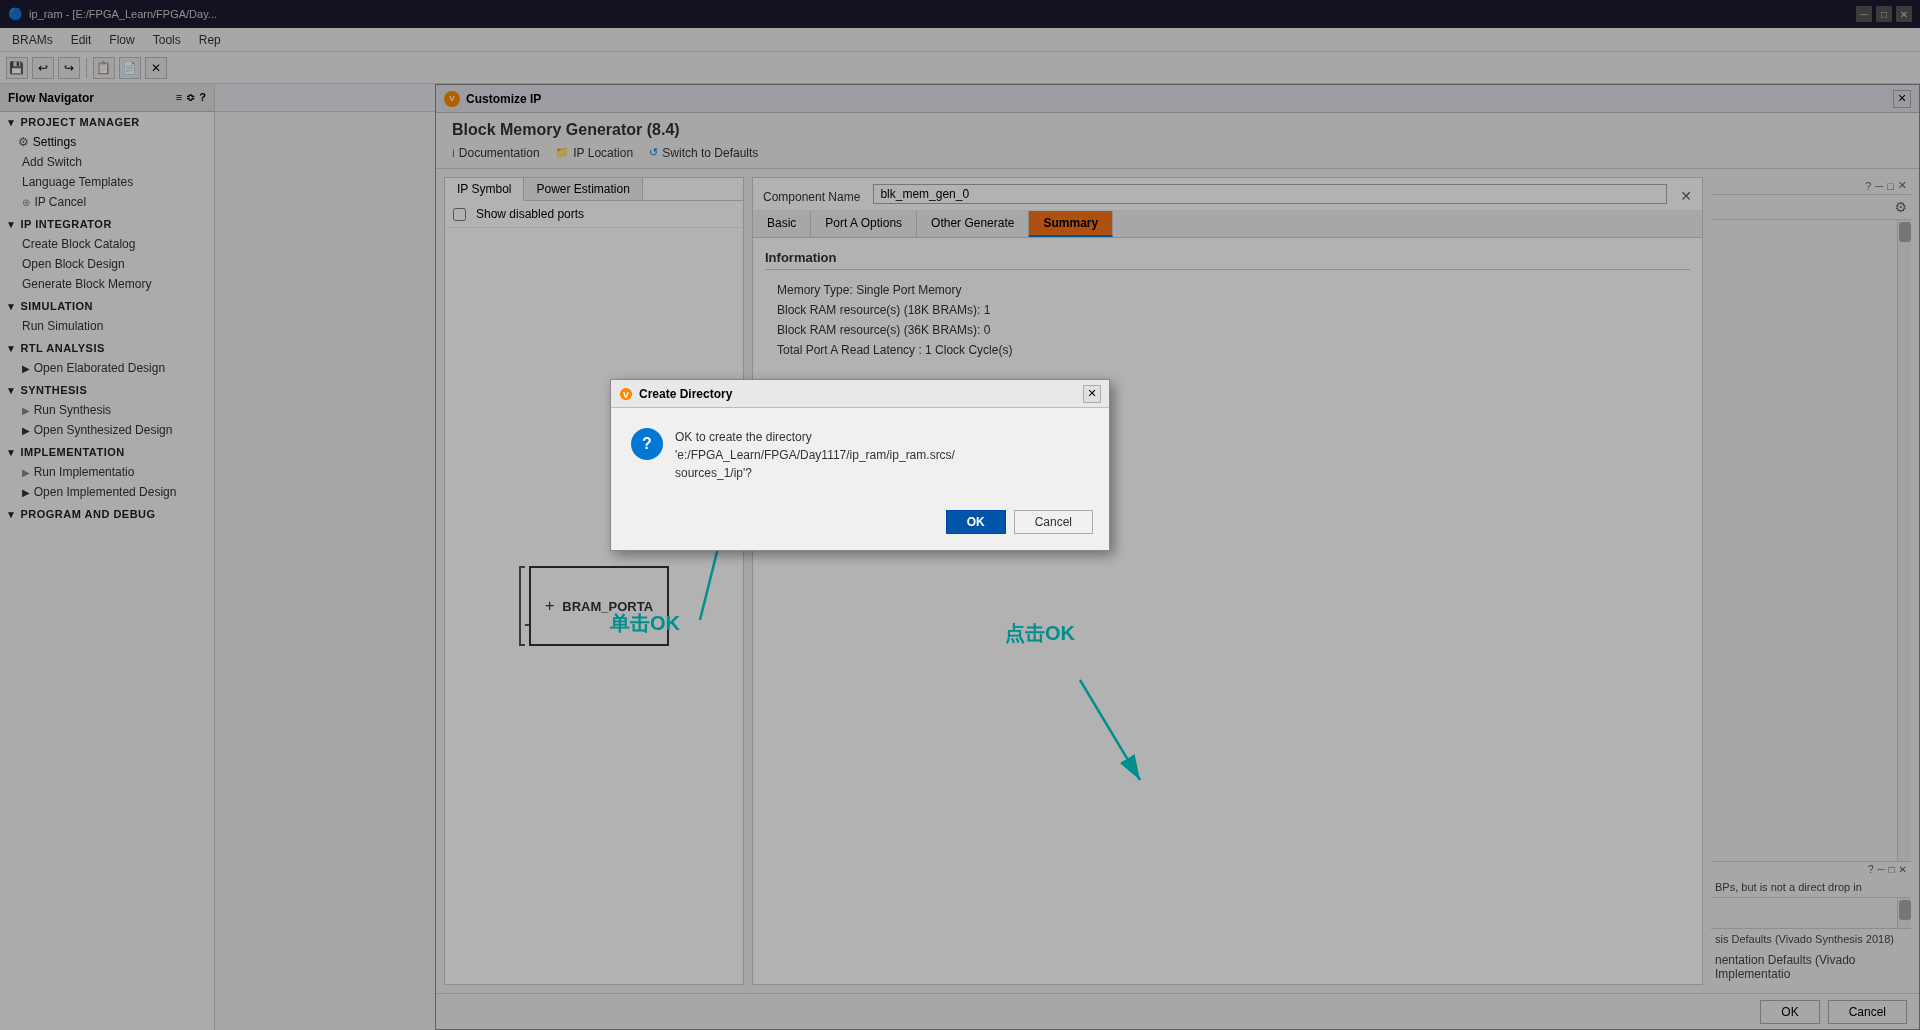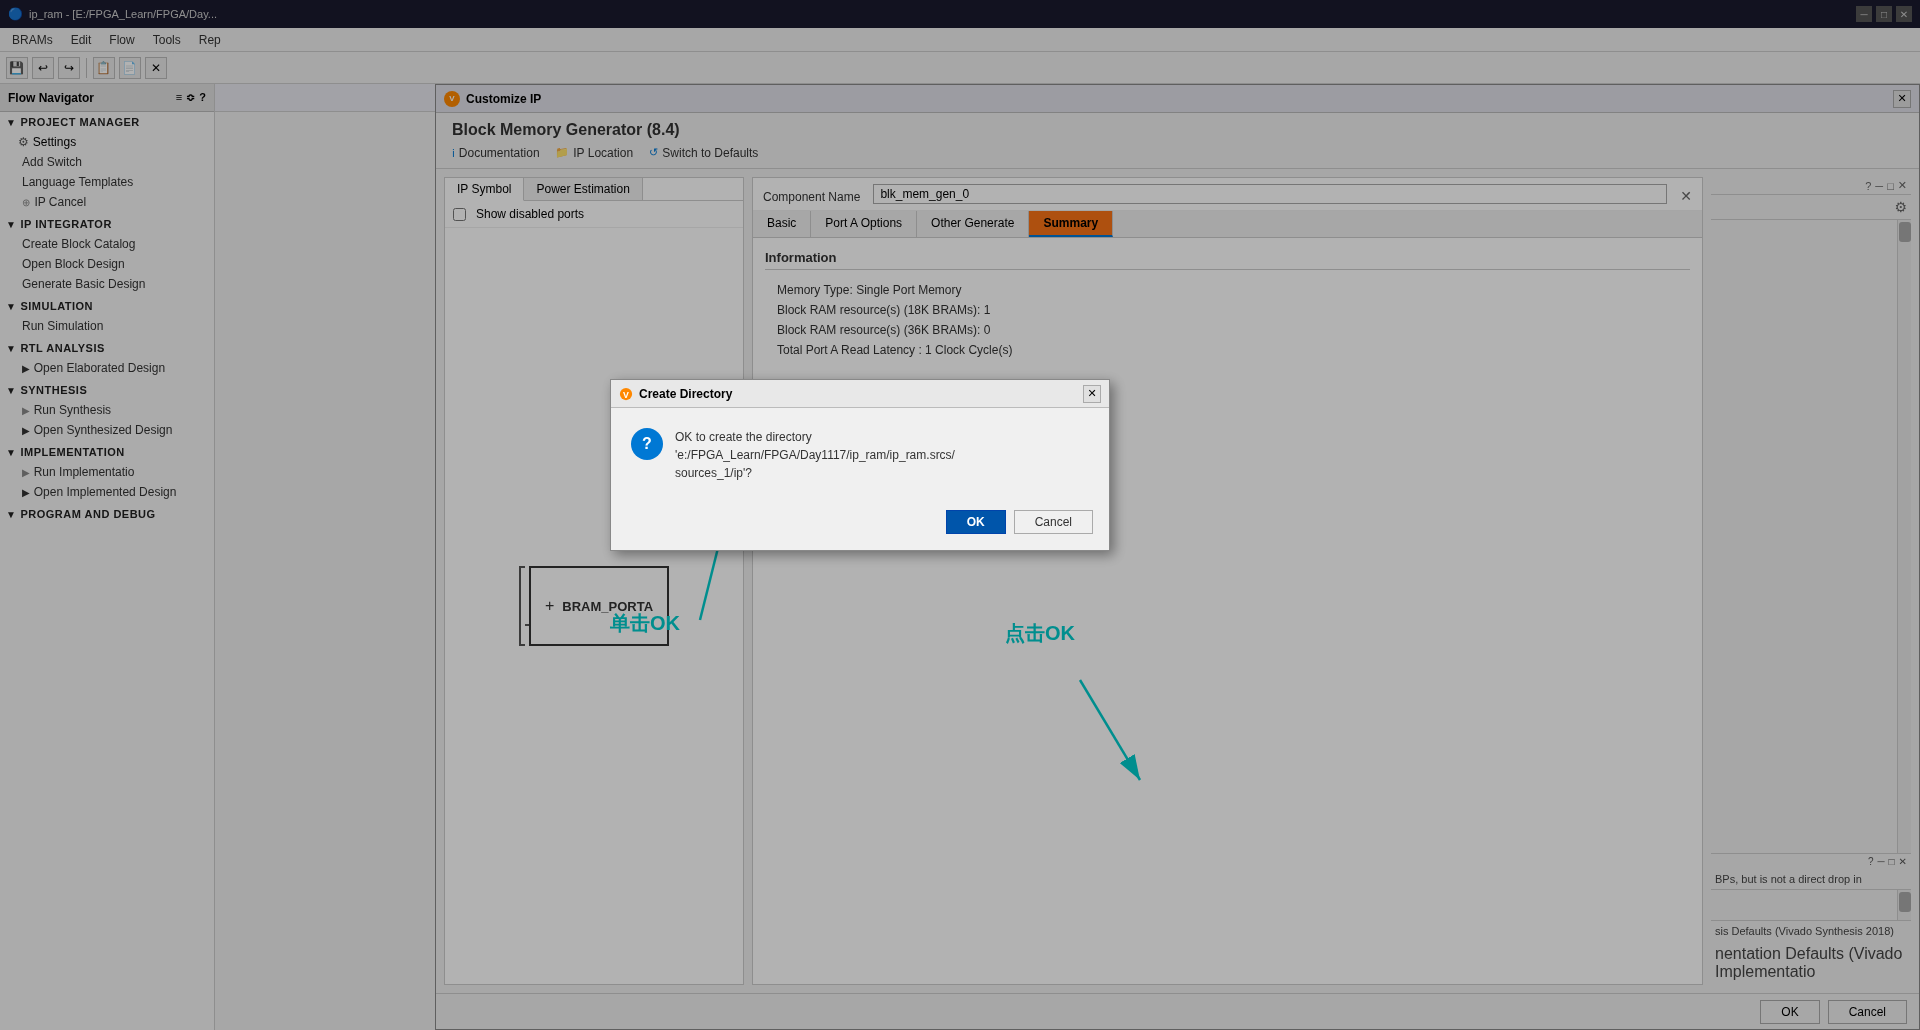--- a/index.html
+++ b/index.html
@@ -188,21 +188,21 @@
           <span class="chevron">▼</span>
           <span>IP INTEGRATOR</span>
         </div>
         <div class="nav-section-item">
           <span>Create Block Catalog</span>
         </div>
         <div class="nav-section-item">
           <span>Open Block Design</span>
         </div>
         <div class="nav-section-item">
-          <span>Generate Basic Design</span>
+          <span>Generate Block Memory</span>
         </div>
       </div>
 
       <div class="nav-section">
         <div class="nav-section-header">
           <span class="chevron">▼</span>
           <span>SIMULATION</span>
         </div>
         <div class="nav-section-item">
           <span>Run Simulation</span>
@@ -388,21 +388,21 @@
               </div>
               <div style="padding:4px;font-size:11px;color:#444;border-bottom:1px solid #ccc;">
                 <span>BPs, but is not a direct drop in</span>
               </div>
               <div style="width:14px;float:right;background:#e8e8e8;border-left:1px solid #ccc;height:30px;align-self:flex-end;">
                 <div style="width:12px;height:20px;background:#aaa;margin:2px auto;border-radius:3px;"></div>
               </div>
               <div style="padding:4px;font-size:11px;color:#444;border-top:1px solid #ccc;">
                 <span>sis Defaults (Vivado Synthesis 2018)</span>
               </div>
-              <div style="padding:4px;font-size:16px;color:#444;">
+              <div style="padding:4px;font-size:12px;color:#444;">
                 <span>nentation Defaults (Vivado Implementatio</span>
               </div>
             </div>
           </div>
 
           <div class="ip-bottom-bar">
             <button class="bottom-btn">OK</button>
             <button class="bottom-btn">Cancel</button>
           </div>
         </div>

